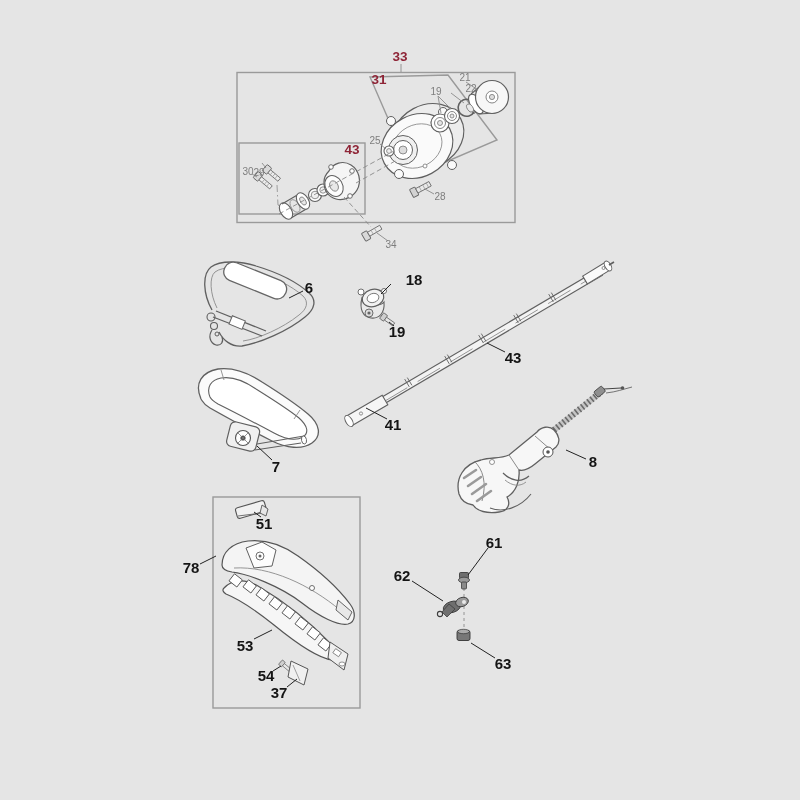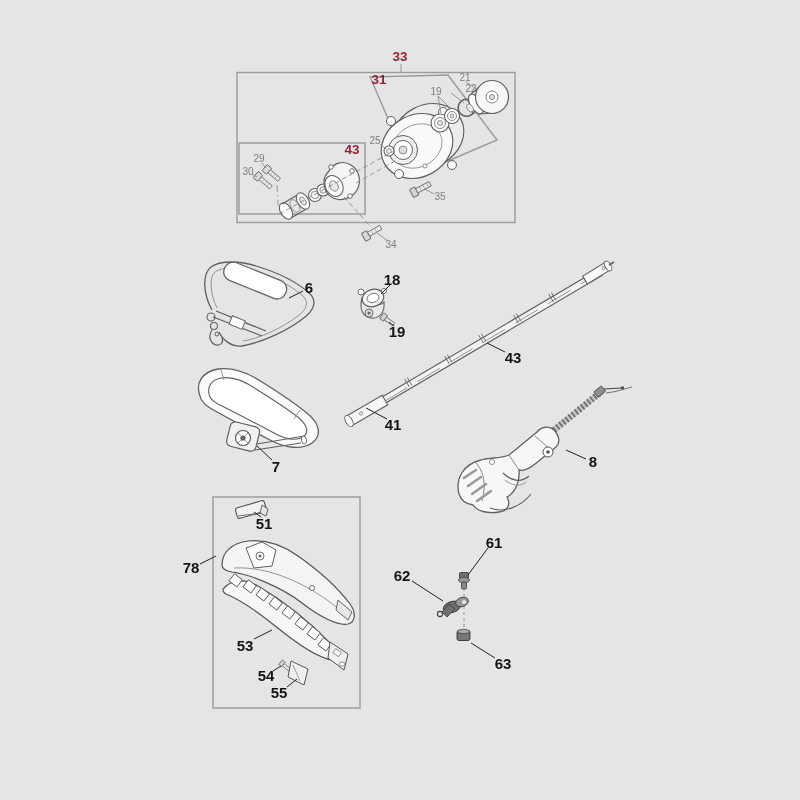--- a/index.html
+++ b/index.html
@@ -339,33 +339,33 @@
 </svg>
 
   <div class="lbl k-asm" style="left:400px;top:57px">33</div>
   <div class="lbl k-asm" style="left:379px;top:80px">31</div>
   <div class="lbl k-asm" style="left:352px;top:150px">43</div>
 
   <div class="lbl k-hw" style="left:465px;top:78px">21</div>
   <div class="lbl k-hw" style="left:471px;top:89px">22</div>
   <div class="lbl k-hw" style="left:436px;top:92px">19</div>
   <div class="lbl k-hw" style="left:375px;top:141px">25</div>
-  <div class="lbl k-hw" style="left:259px;top:159px">29</div>
+  <div class="lbl k-hw" style="left:259px;top:173px">29</div>
   <div class="lbl k-hw" style="left:248px;top:172px">30</div>
   <div class="lbl k-hw" style="left:391px;top:245px">34</div>
-  <div class="lbl k-hw" style="left:440px;top:197px">35</div>
+  <div class="lbl k-hw" style="left:440px;top:197px">28</div>
 
   <div class="lbl k-part" style="left:309px;top:287px">6</div>
-  <div class="lbl k-part" style="left:392px;top:279px">18</div>
+  <div class="lbl k-part" style="left:414px;top:279px">18</div>
   <div class="lbl k-part" style="left:397px;top:331px">19</div>
   <div class="lbl k-part" style="left:513px;top:357px">43</div>
   <div class="lbl k-part" style="left:393px;top:424px">41</div>
   <div class="lbl k-part" style="left:276px;top:466px">7</div>
   <div class="lbl k-part" style="left:593px;top:461px">8</div>
   <div class="lbl k-part" style="left:264px;top:523px">51</div>
   <div class="lbl k-part" style="left:191px;top:567px">78</div>
   <div class="lbl k-part" style="left:245px;top:645px">53</div>
   <div class="lbl k-part" style="left:266px;top:675px">54</div>
-  <div class="lbl k-part" style="left:279px;top:692px">55</div>
+  <div class="lbl k-part" style="left:279px;top:692px">37</div>
   <div class="lbl k-part" style="left:494px;top:542px">61</div>
   <div class="lbl k-part" style="left:402px;top:575px">62</div>
   <div class="lbl k-part" style="left:503px;top:663px">63</div>
 </div>
 
 </body></html>

